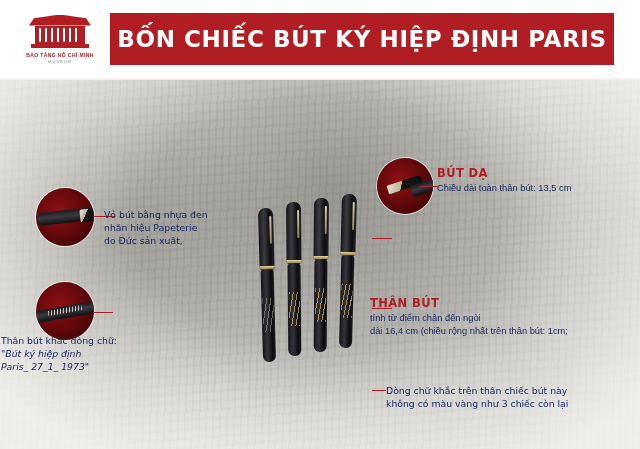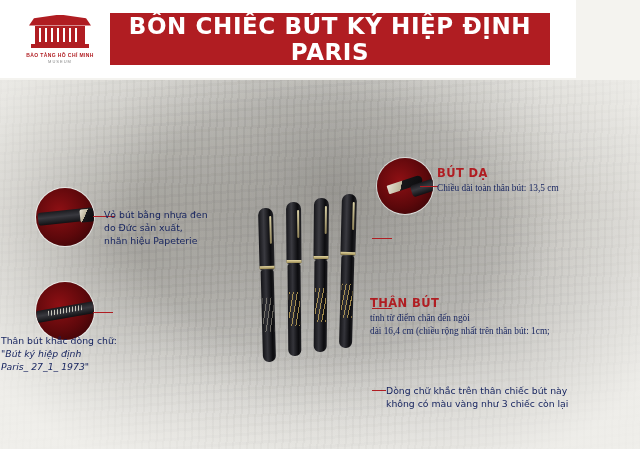--- a/index.html
+++ b/index.html
@@ -32,21 +32,21 @@
       repeating-linear-gradient(176deg, rgba(70,68,64,0.06) 0px, rgba(70,68,64,0.06) 3px, rgba(255,255,255,0) 3px, rgba(255,255,255,0) 9px);
     opacity:0.75;
   }
   .bg-vignette{
     position:absolute;inset:0;
     background:radial-gradient(ellipse at 50% 50%, rgba(255,255,255,0) 40%, rgba(244,243,239,0.85) 88%);
     pointer-events:none;
   }
   
   .header{
-    position:absolute;left:0;top:0;width:576px;height:78px;
+    position:absolute;left:0;top:0;width:640px;height:78px;
     background:#ffffff;
     display:flex;align-items:center;
   }
   .logo{
     width:100px;min-width:100px;height:70px;margin-left:10px;
     display:flex;flex-direction:column;align-items:center;justify-content:center;
   }
   .logo-mark{
     width:62px;height:34px;position:relative;
   }
@@ -138,21 +138,21 @@
     border-radius:3px;
   }
   
   .callout{position:absolute;}
   .callout .head{
     color:#b01d22;font-weight:bold;font-size:11.5px;letter-spacing:0.4px;margin-bottom:2px;
     font-family:"DejaVu Sans", sans-serif;
   }
   .callout .line{
     color:#14225e;font-size:9.3px;line-height:13.2px;
-    font-family:Liberation Serif, serif;
+    font-family:Liberation Sans, sans-serif;
   }
   .note{
     position:absolute;color:#14225e;font-size:9.3px;line-height:13.2px;
     font-family:"DejaVu Sans", sans-serif;
   }
   .note .it{font-style:italic;}
   .leader{position:absolute;background:#b01d22;height:1px;}
 </style>
 </head>
 <body>
@@ -247,22 +247,22 @@
 
 
   <div class="callout" style="left:370px;top:296px;width:240px;">
     <div class="head">THÂN BÚT</div>
     <div class="line">tính từ điểm chân đến ngòi</div>
     <div class="line">dài 16,4 cm (chiều rộng nhất trên thân bút: 1cm;</div>
   </div>
 
   <div class="note" style="left:104px;top:208px;width:150px;">
     <div>Vỏ bút bằng nhựa đen</div>
+    <div>nhãn hiệu Papeterie</div>
     <div>do Đức sản xuất,</div>
-    <div>nhãn hiệu Papeterie</div>
   </div>
 
   <div class="note" style="left:1px;top:334px;width:200px;">
     <div>Thân bút khắc dòng chữ:</div>
     <div class="it">"Bút ký hiệp định</div>
     <div class="it">Paris_ 27_1_ 1973"</div>
   </div>
 
   <div class="note" style="left:386px;top:384px;width:250px;">
     <div>Dòng chữ khắc trên thân chiếc bút này</div>

